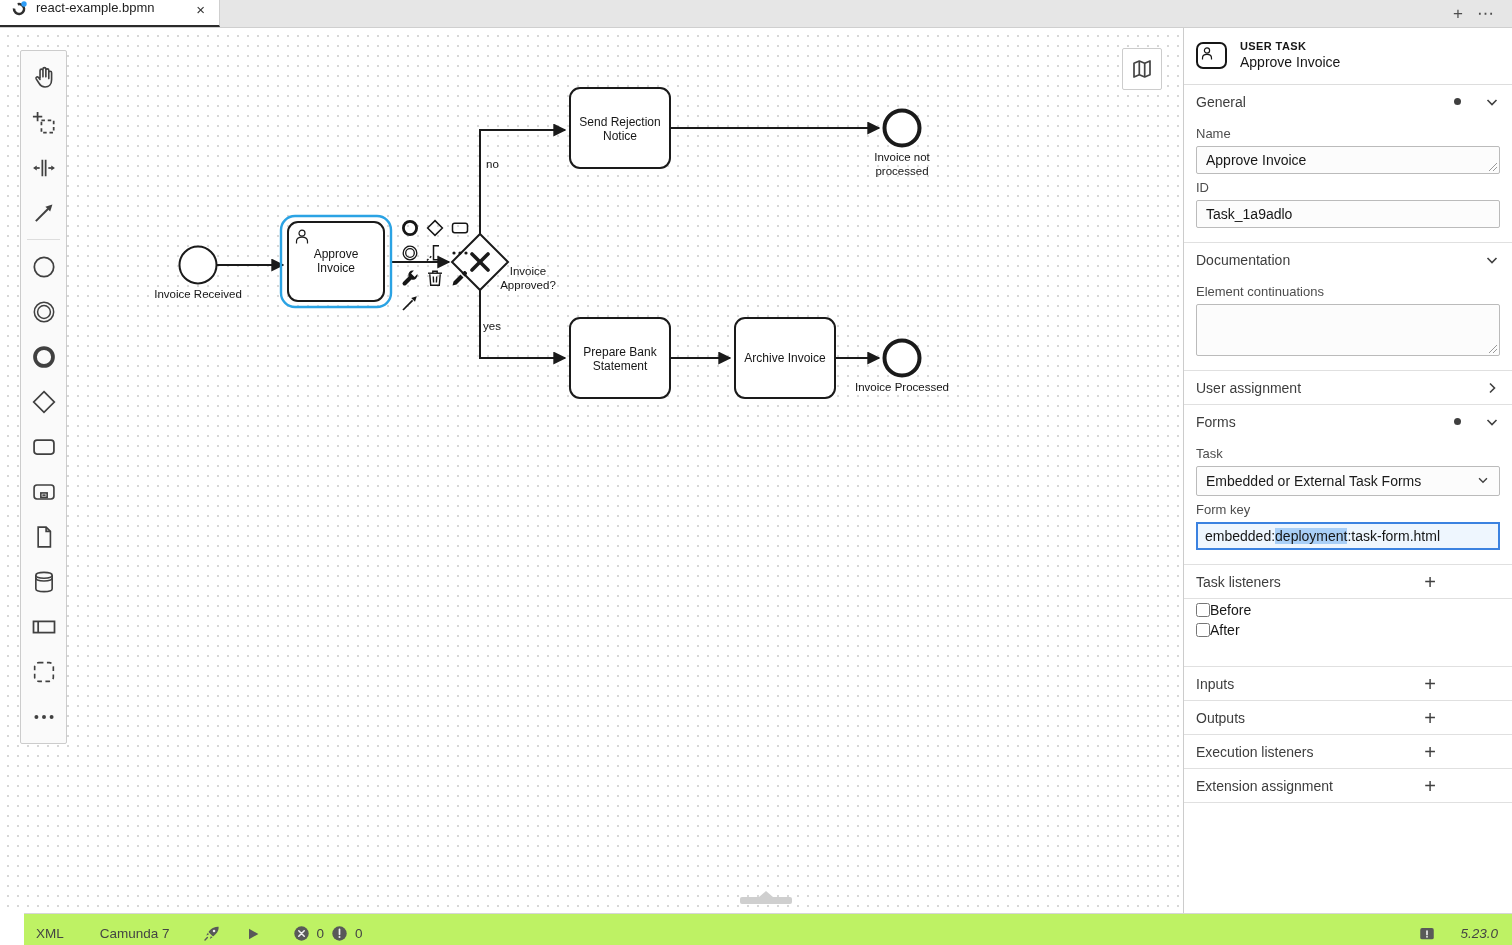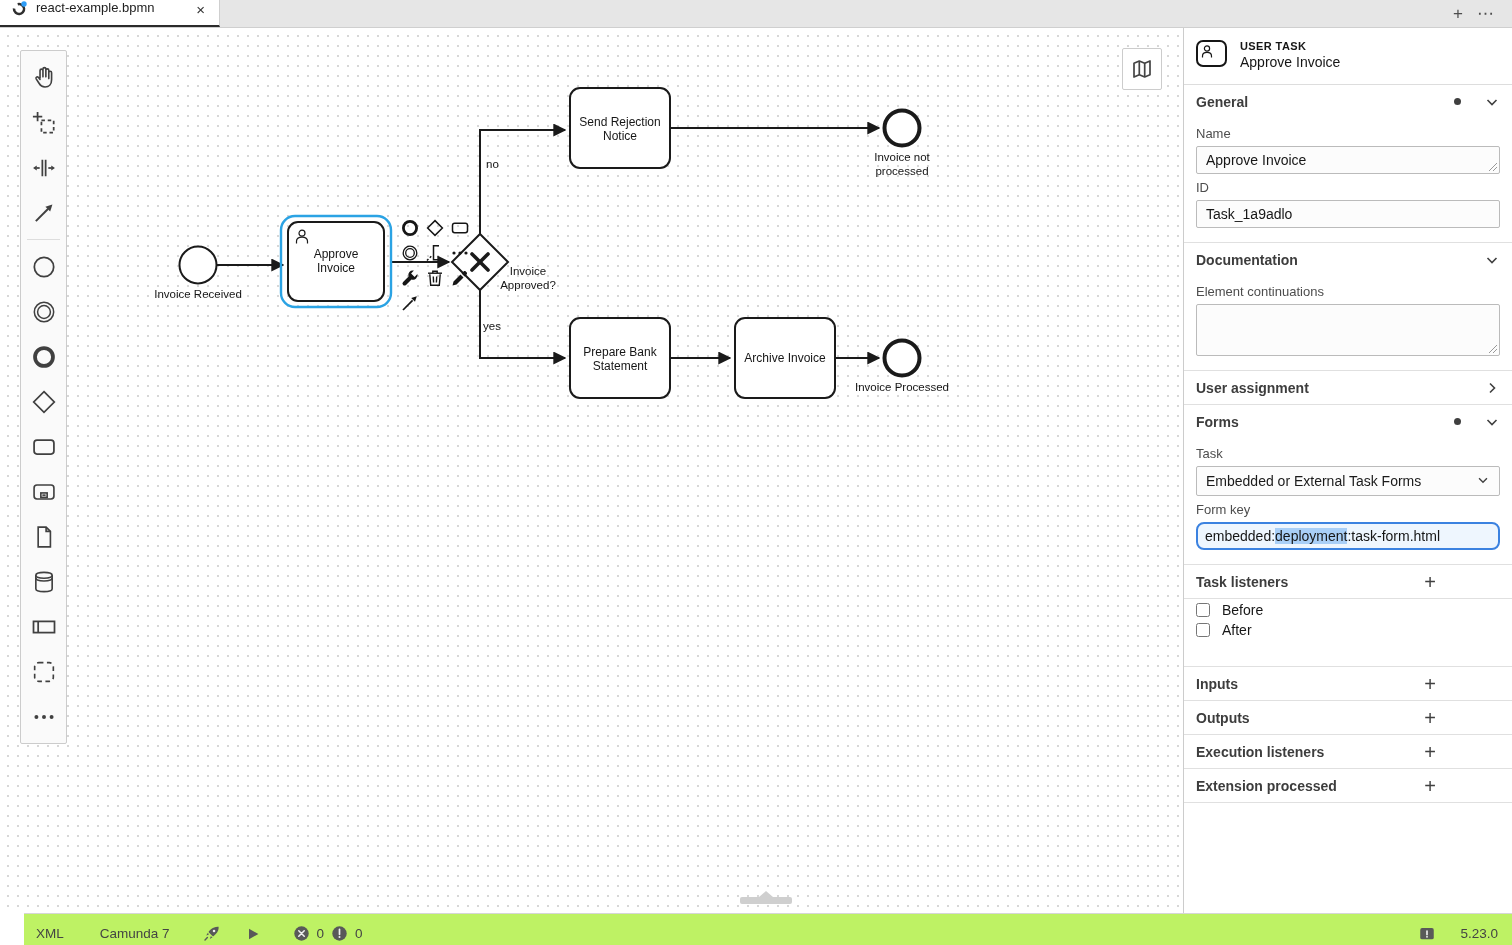--- a/index.html
+++ b/index.html
@@ -47,67 +47,67 @@
 
   
   .bottom-handle { position:absolute; left:740px; top:869px; width:52px; height:7px;
     background:#cfcfcf; border-radius:2px; cursor:pointer; }
   .bottom-handle::before { content:""; position:absolute; left:19px; top:-6px;
     border-left:7px solid transparent; border-right:7px solid transparent;
     border-bottom:6px solid #cfcfcf; }
 
   
   .props { width:328px; height:885px; background:#fff; overflow:hidden; font-size:14px; }
-  .props-header { display:flex; gap:13px; padding:12px 12px 14px 12px;
+  .props-header { display:flex; align-items:center; gap:13px; padding:12px 12px 14px 12px;
     border-bottom:1px solid #ddd; }
   .props-header-icon { width:31px; height:27px; border:2px solid #161616; border-radius:7px;
     display:flex; align-items:flex-start; justify-content:flex-start; padding:2px 0 0 2px; }
   .props-type { font-size:11px; font-weight:bold; letter-spacing:.4px; color:#161616; }
   .props-name { font-size:14px; color:#161616; margin-top:2px; }
 
   .section { border-bottom:1px solid #e0e0e0; padding:0 12px; }
   .section-head { display:flex; align-items:center; height:33px; cursor:pointer; }
-  .section-title { font-weight:bold; font-size:14px; color:#3d3d3d; flex:1; }
+  .section-title { font-weight:normal; font-size:14px; color:#3d3d3d; flex:1; }
   .dot { width:7px; height:7px; border-radius:50%; background:#404040; margin-right:23px; }
   .chev { display:flex; align-items:center; }
   .section-body { padding:2px 0 14px 0; }
   .field-label { font-size:13px; color:#4d4d4d; margin:6px 0 5px 0; }
   .tinput { position:relative; width:100%; height:28px; background:#fcfcfc;
     border:1px solid #bbb; border-radius:2px; padding:0 9px; font-size:14px; color:#161616;
     display:flex; align-items:center; }
   .tinput input { border:none; background:transparent; width:100%; font-size:14px;
     font-family:"Liberation Sans",sans-serif; color:#161616; outline:none; }
   .resize-grip { position:absolute; right:2px; bottom:2px; width:8px; height:8px;
     background:
       linear-gradient(135deg, transparent 45%, #999 45%, #999 52%, transparent 52%,
       transparent 70%, #999 70%, #999 77%, transparent 77%); }
   .tarea { position:relative; width:100%; height:52px; background:#fcfcfc;
     border:1px solid #bbb; border-radius:2px; }
   .tarea textarea { width:100%; height:100%; border:none; background:transparent; resize:none;
     outline:none; font-family:"Liberation Sans",sans-serif; font-size:13px; padding:5px 8px; }
   .select { position:relative; width:100%; height:30px; background:#fcfcfc; border:1px solid #bbb;
     border-radius:2px; display:flex; align-items:center; padding:0 9px; cursor:pointer; }
   .select .sel-chev { margin-left:auto; }
-  .focus-input { height:28px; border:2px solid #3b82e0; background:#eef6fe; border-radius:8px;
+  .focus-input { height:28px; border:2px solid #3b82e0; background:#eef6fe; border-radius:0;
     display:flex; align-items:center; padding:0 7px; font-size:14px; color:#161616;
     white-space:pre; }
   .focus-input .sel-text { background:#a9cff7; }
   .plus-btn { border:none; background:none; font-size:20px; font-weight:400; color:#404040;
     cursor:pointer; line-height:1; margin-right:64px; }
-  .checkbox-row { display:flex; align-items:center; gap:12px; margin:3px 0 4px 0; font-size:14px;
+  .checkbox-row { display:flex; align-items:center; gap:0; margin:3px 0 4px 0; font-size:14px;
     color:#161616; }
   .checkbox-row input { width:14px; height:14px; accent-color:#fff; border:1px solid #595959; }
   .empty-row-space { padding-bottom:10px; }
 
   
   .statusbar { height:40px; background:#bef264; border-top:1px solid #d6d6d6;
     display:flex; align-items:center; font-size:13.5px; color:#444;margin-left:24px; }
   .sb-item { display:flex; align-items:center; gap:5px; cursor:pointer; padding:0 12px; height:100%; }
   .sb-text { white-space:nowrap; }
-  .sb-right { margin-left:auto; display:flex; align-items:center; }
+  .sb-right { margin-left:auto; display:flex; align-items:center;font-style:italic; }
 </style>
 </head>
 <body>
 
 <div class="tabbar">
   <div class="tab">
     <span>
       <svg width="16" height="16" viewBox="0 0 16 16">
         <circle cx="7" cy="9" r="5" fill="none" stroke="#2f2f2f" stroke-width="2.6" stroke-dasharray="20 6" transform="rotate(-50 7 9)"></circle>
         <circle cx="12" cy="4" r="2.7" fill="#2E9DF7"></circle>
@@ -494,21 +494,21 @@
 
     <div class="section">
       <div class="section-head">
         <span class="section-title">Execution listeners</span>
         <button class="plus-btn">+</button>
       </div>
     </div>
 
     <div class="section">
       <div class="section-head">
-        <span class="section-title">Extension processed</span>
+        <span class="section-title">Extension assignment</span>
         <button class="plus-btn">+</button>
       </div>
     </div>
 
   </div>
 </div>
 
 <div class="statusbar">
   <div class="sb-item">
     <span class="sb-text">XML</span>

